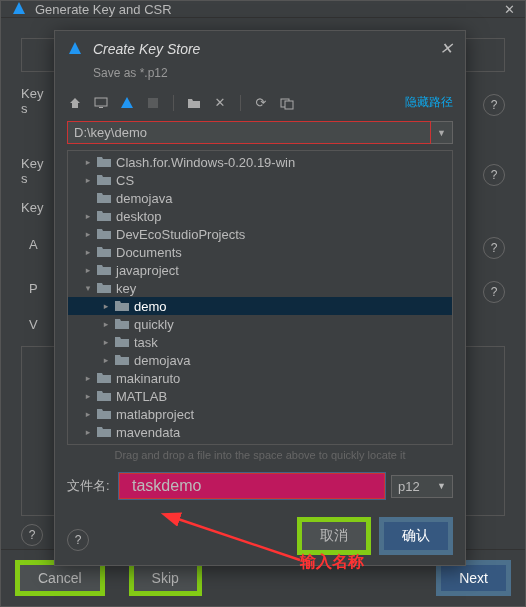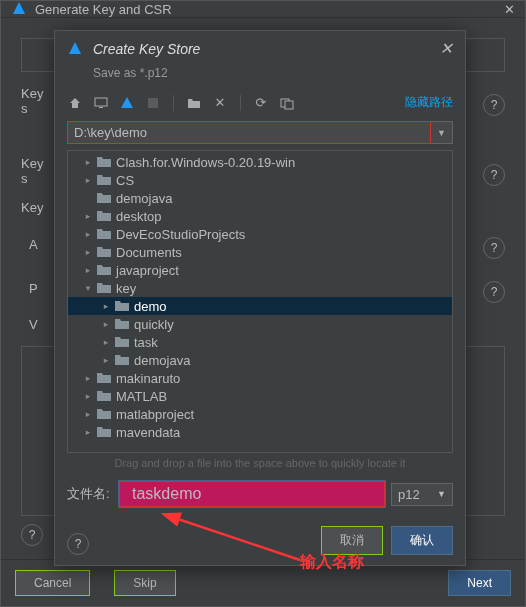--- a/index.html
+++ b/index.html
@@ -13,21 +13,21 @@
   
   .outer-body { padding: 14px 20px 10px 20px; }
   .outer-row { display: flex; align-items: center; margin-bottom: 14px; }
   .outer-row .lbl { width: 28px; color: #bbbbbb; font-size: 13px; }
   .outer-row .q { margin-left: auto; }
   .empty-box { border: 1px solid #555; height: 34px; margin: 6px 0 14px 0; }
   .help-circle { width: 22px; height: 22px; border: 1px solid #666; border-radius: 50%; display: flex; align-items: center; justify-content: center; color: #bbb; font-size: 12px; margin-top: 8px; }
   
   .outer-footer { position: absolute; bottom: 0; left: 0; right: 0; border-top: 1px solid #323232; padding: 10px 14px; display: flex; gap: 24px; }
   .outer-footer .spacer { flex: 1; }
-  .btn { padding: 5px 18px; background: #4c5052; border: 1px solid #84cc16; color: #bbbbbb; font-size: 12px; cursor: pointer; }
+  .btn { padding: 5px 18px; background: #4c5052; border: 5px solid #84cc16; color: #bbbbbb; font-size: 14px; cursor: pointer; }
   .btn.primary { background: #365880; border-color: #4c708c; color: #fff; }
   
   
   .modal { position: absolute; top: 30px; left: 54px; width: 412px; height: 536px; background: #3c3f41; border: 1px solid #555; box-shadow: 0 4px 20px rgba(0,0,0,.5); display: flex; flex-direction: column; }
   .modal-titlebar { display: flex; align-items: center; padding: 8px 12px 4px 12px; font-style: italic; }
   .modal-titlebar .logo { width: 16px; height: 16px; margin-right: 10px; }
   .modal-titlebar .title { flex: 1; color: #dddddd; font-size: 14px; }
   .modal-titlebar .x { color: #bbbbbb; cursor: pointer; font-size: 16px; }
   .modal-subtitle { padding: 4px 12px 10px 38px; color: #999; font-size: 12px; }
   

